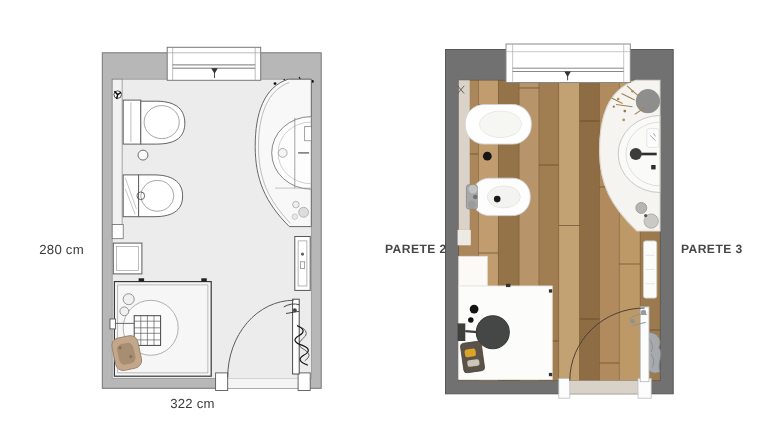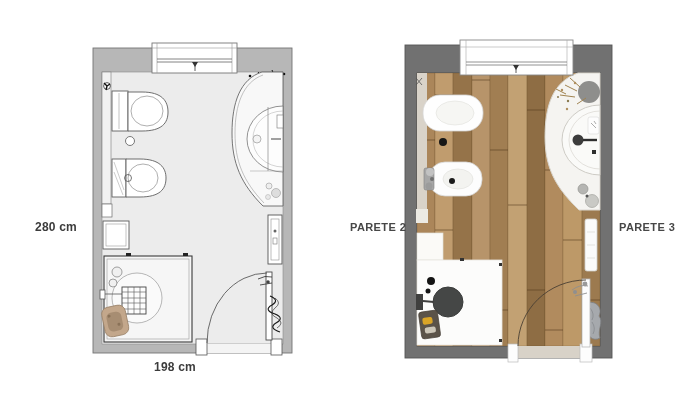--- a/index.html
+++ b/index.html
@@ -2,21 +2,21 @@
 <html><head>
 <meta charset="utf-8">
 <style>
   html,body{margin:0;padding:0;background:#ffffff;}
   .canvas{
     position:relative;width:700px;height:406px;background:#ffffff;
     font-family:"Liberation Sans", sans-serif;overflow:hidden;
   }
   .plans-svg{position:absolute;left:0;top:0;}
   .dim-label{
-    position:absolute;font-size:12px;font-weight:700;color:#3c3c3c;
+    position:absolute;font-size:12px;font-weight:400;color:#3c3c3c;
     letter-spacing:.2px;white-space:nowrap;
   }
   .wall-label{
     position:absolute;font-size:11px;font-weight:700;color:#474747;
     letter-spacing:.4px;white-space:nowrap;
   }
   .ta-c{text-align:center}.ta-r{text-align:right}.ta-l{text-align:left}
 </style>
 </head>
 <body>
@@ -256,20 +256,20 @@
         <line x1="466" y1="62" x2="567" y2="62" stroke="#777777" stroke-width="0.8"></line>
         <line x1="466" y1="65" x2="567" y2="65" stroke="#777777" stroke-width="0.8"></line>
         <line x1="516" y1="65" x2="516" y2="73" stroke="#333333" stroke-width="0.8"></line>
         <path d="M513,65 L519,65 L516,70 Z" fill="#333333"></path>
       </g>
     </g>
   </svg>
 
   <div class="dim-label ta-c" style="left:33px;top:220px;width:46px;">280 cm</div>
 
-  <div class="dim-label ta-c" style="left:145px;top:360px;width:60px;">198 cm</div>
+  <div class="dim-label ta-c" style="left:145px;top:360px;width:60px;">322 cm</div>
 
 
   <div class="wall-label ta-r" style="left:350px;top:221px;width:37px;">PARETE 2</div>
 
   <div class="wall-label ta-l" style="left:619px;top:221px;width:62px;">PARETE 3</div>
 
 </div>
 
 </body></html>

